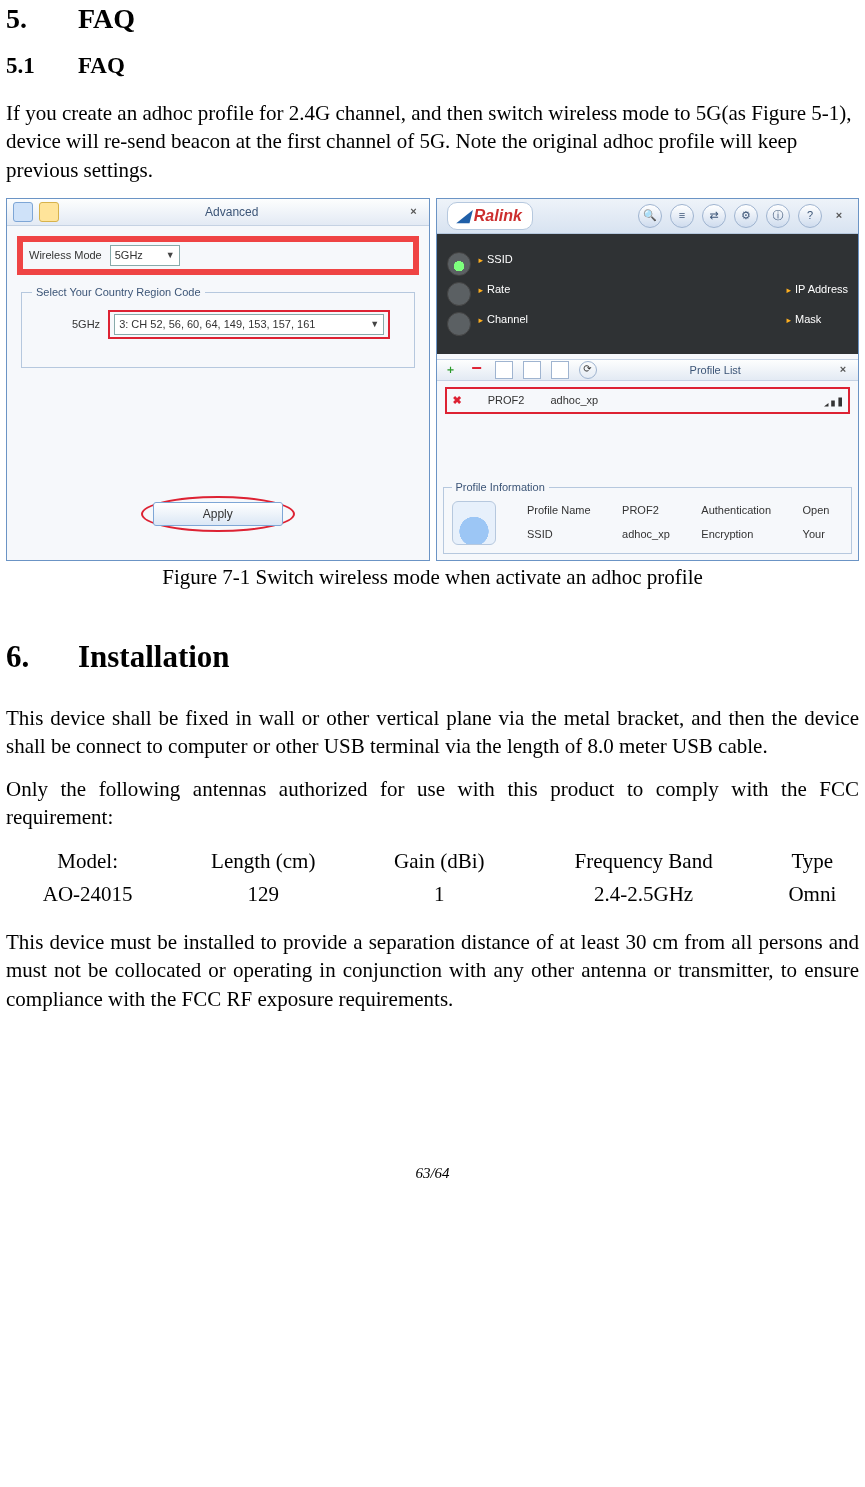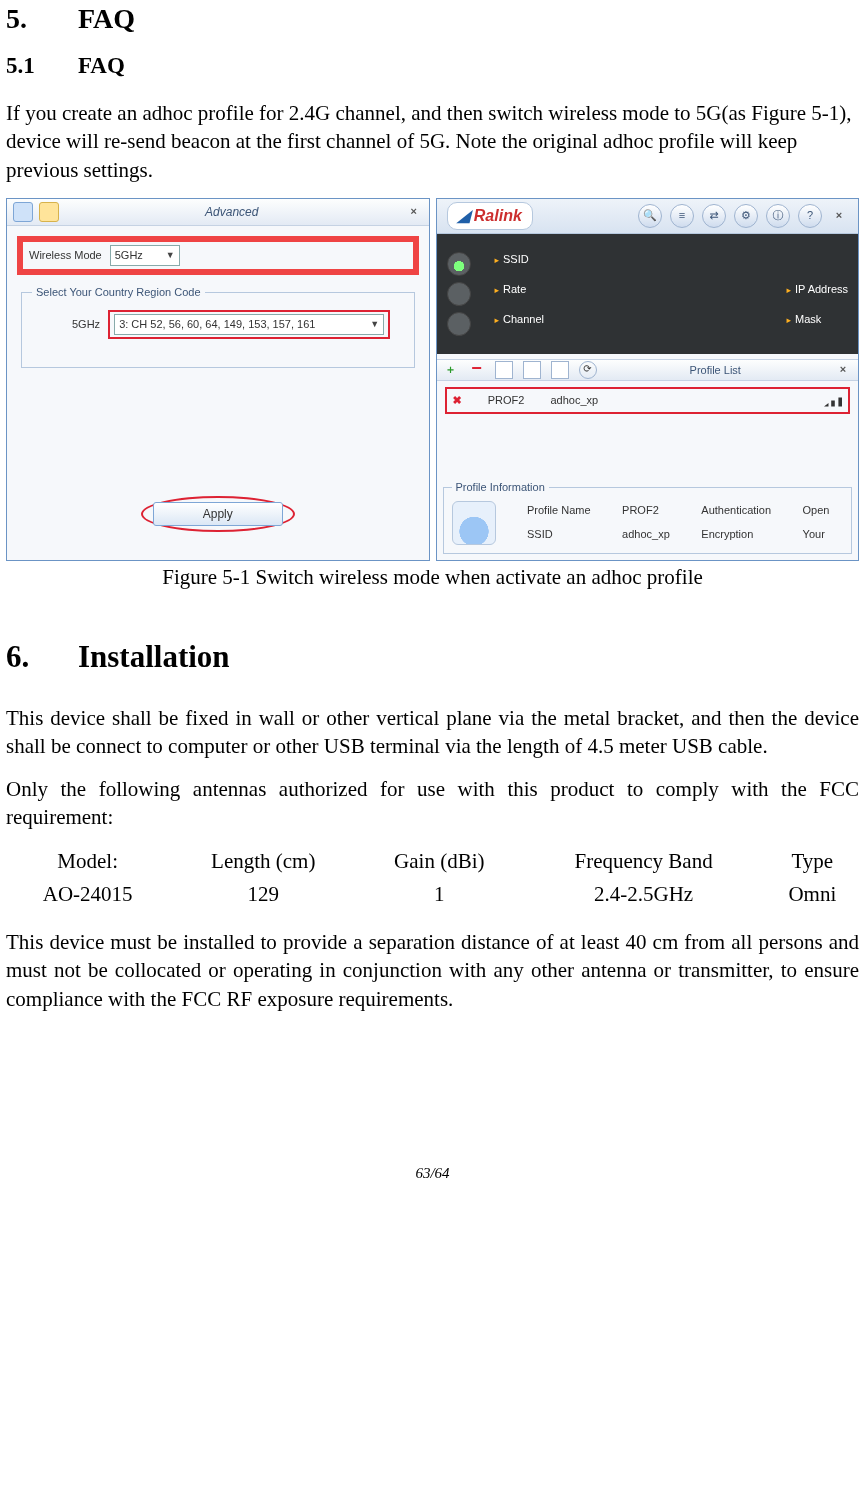--- a/index.html
+++ b/index.html
@@ -52,21 +52,21 @@
     position: relative;
   }
   .winL { width: 422px; height: 361px; }
   .winR { width: 422px; height: 361px; display:flex; flex-direction:column;}
 
   
   .titlebar {
     display: flex; align-items: center; height: 26px;
     background: linear-gradient(#fdfefe,#e3eaf4);
     border-bottom: 1px solid #c5d2e3;
-    padding: 0 6px; gap:6px;font-style:italic;
+    padding: 0 6px; gap:6px;
   }
   .tb-icon {
     width:18px; height:18px; border-radius:3px;
     background:#cfe2f9; border:1px solid #7ea6d6;
     display:inline-block;
   }
   .tb-icon2 {
     width:18px; height:18px; border-radius:3px;
     background:#ffe49a; border:1px solid #d7b24c;
     display:inline-block;
@@ -122,21 +122,21 @@
   .ralinkbar .sp { flex:1 }
   .circbtn {
     width:22px;height:22px;border-radius:50%;
     background:linear-gradient(#fff,#cfdcee);
     border:1px solid #9fb4d0; display:inline-flex;
     align-items:center;justify-content:center; font-size:11px; color:#3c5577;
   }
 
   .darkpane {
     background:#2f3234; color:#ddd; padding:18px 10px;
-    display:flex; gap:24px; font-size:11px;
+    display:flex; gap:8px; font-size:11px;
   }
   .dp-icons { display:flex; flex-direction:column; gap:6px; align-items:center;}
   .dp-icon { width:22px;height:22px;border-radius:50%; background:#5b6063; border:1px solid #444; }
   .dp-icon.sig { background:radial-gradient(circle at 50% 60%, #7dff7d 0 30%, #5b6063 31%);}
   .dp-fields { flex:1; display:grid; grid-template-columns:auto 1fr auto; row-gap:6px; column-gap:40px;}
   .dp-label { color:#fff; font-size:11px;}
   .chev { color:#ffb020; font-size:9px; margin-right:4px;}
 
   .gap { height:6px; background:#f6f8fb;}
 
@@ -316,27 +316,27 @@
         <span class="wifiicon" style="grid-row:1/3"></span>
         <span>SSID</span>
         <span>adhoc_xp</span>
         <span>Encryption</span>
         <span>Your</span>
       </div>
     </fieldset>
   </div>
 </div>
 
-<p class="caption">Figure 5-1 Switch wireless mode when activate an adhoc profile</p>
+<p class="caption">Figure 7-1 Switch wireless mode when activate an adhoc profile</p>
 
 <h1 class="sec6">
   <span class="secnum6">6.</span><span>Installation</span>
 </h1>
 
-<p class="justify">This device shall be fixed in wall or other vertical plane via the metal bracket, and then the device shall be connect to computer or other USB terminal via the length of 4.5 meter USB cable.</p>
+<p class="justify">This device shall be fixed in wall or other vertical plane via the metal bracket, and then the device shall be connect to computer or other USB terminal via the length of 8.0 meter USB cable.</p>
 <p class="justify">Only the following antennas authorized for use with this product to comply with the FCC requirement:</p>
 
 <table class="ant">
   <tbody>
       <tr class="hdr">
     <td>Model:</td>
     <td>Length (cm)</td>
     <td>Gain (dBi)</td>
     <td>Frequency Band</td>
     <td>Type</td>
@@ -344,15 +344,15 @@
   <tr>
     <td>AO-24015</td>
     <td>129</td>
     <td>1</td>
     <td>2.4-2.5GHz</td>
     <td>Omni</td>
   </tr>
 </tbody>
   </table>
 
-<p class="justify">This device must be installed to provide a separation distance of at least 40 cm from all persons and must not be collocated or operating in conjunction with any other antenna or transmitter, to ensure compliance with the FCC RF exposure requirements.</p>
+<p class="justify">This device must be installed to provide a separation distance of at least 30 cm from all persons and must not be collocated or operating in conjunction with any other antenna or transmitter, to ensure compliance with the FCC RF exposure requirements.</p>
 
 <div class="pagenum">63/64</div>
 
 </body></html>

